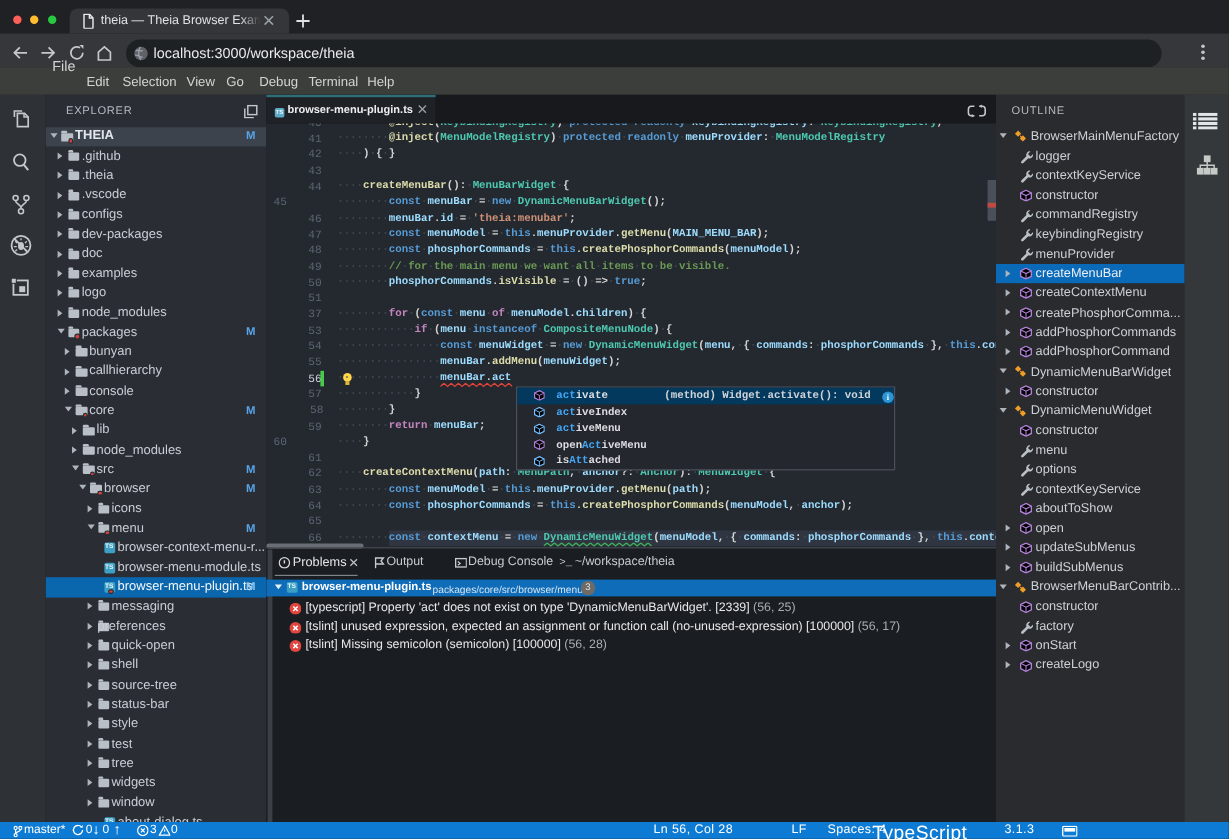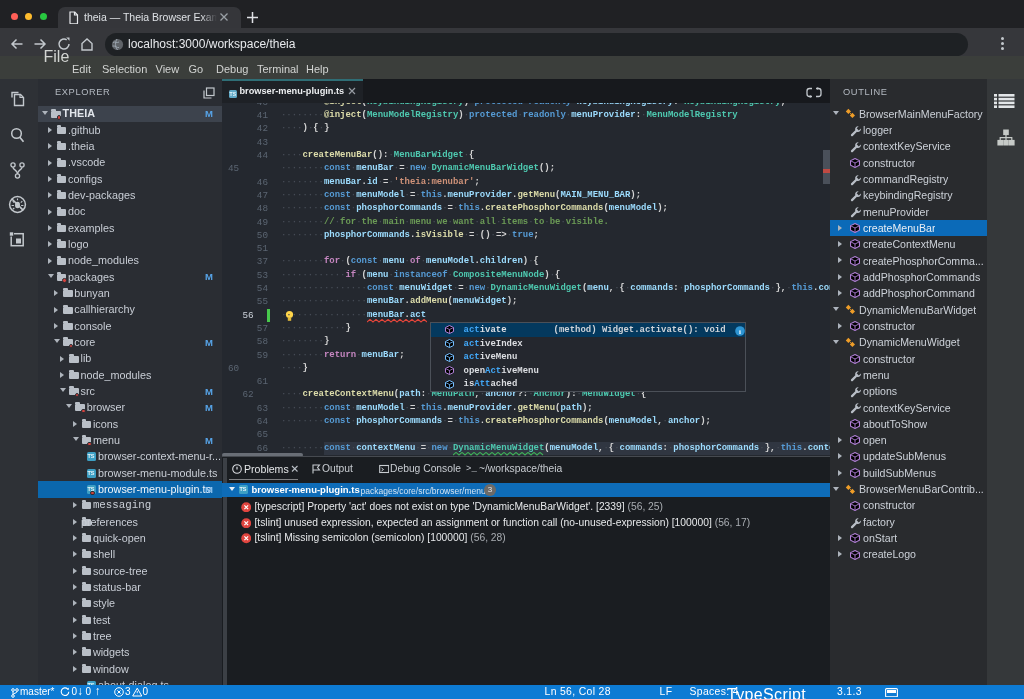--- a/index.html
+++ b/index.html
@@ -50,21 +50,21 @@
 <div class="a" style="left:104.5px;top:32.5px;width:863px;height:23px;border-radius:11.5px;background:#1e2124"></div>
 <svg style="position:absolute;left:111px;top:37.5px" width="13" height="13" viewBox="0 0 13 13" fill="none">
     <circle cx="6.5" cy="6.5" r="5.6" fill="#5f6368"></circle>
     <path d="M2 4.5c2-1.5 4 1 6-0.5M1.5 8c3-.5 4 2 6.5 1.5M6 1c-2 3-2 8 .5 11" stroke="#9aa4ae" stroke-width="1"></path>
   </svg>
 <div class="a" style="left:128px;top:36.8px;color:#e8eaed;font-size:12px">localhost:3000/workspace/theia</div>
 <div class="a" style="left:1000.5px;top:37.3px;width:3px;height:3px;border-radius:50%;background:#c3c8cd"></div>
 <div class="a" style="left:1000.5px;top:41.9px;width:3px;height:3px;border-radius:50%;background:#c3c8cd"></div>
 <div class="a" style="left:1000.5px;top:46.5px;width:3px;height:3px;border-radius:50%;background:#c3c8cd"></div>
 <div class="a" style="left:0;top:56px;width:1024px;height:23px;background:#3b3e3b"></div>
-<div class="a" style="left:43.5px;top:48px;color:#d2d4d2;font-size:16px">File</div>
+<div class="a" style="left:43.5px;top:48px;color:#d2d4d2;font-size:12px">File</div>
 <div class="a" style="left:72px;top:63px;color:#d2d4d2;font-size:11px">Edit</div>
 <div class="a" style="left:102px;top:63px;color:#d2d4d2;font-size:11px">Selection</div>
 <div class="a" style="left:155.5px;top:63px;color:#d2d4d2;font-size:11px">View</div>
 <div class="a" style="left:188.5px;top:63px;color:#d2d4d2;font-size:11px">Go</div>
 <div class="a" style="left:216px;top:63px;color:#d2d4d2;font-size:11px">Debug</div>
 <div class="a" style="left:257px;top:63px;color:#d2d4d2;font-size:11px">Terminal</div>
 <div class="a" style="left:306px;top:63px;color:#d2d4d2;font-size:11px">Help</div>
 <div class="a" style="left:0;top:79px;width:38px;height:606px;background:#2e3136"></div>
 <div class="a" style="left:38px;top:79px;width:184px;height:606px;background:#2a2d33"></div>
 <div class="a" style="left:222px;top:79px;width:608px;height:24px;background:#17191d"></div>
@@ -229,21 +229,21 @@
     <div class="row" style="top:385.86px;">
       <div class="ts" style="left:48.5px;top:3.66px">TS</div>
       <div class="a" style="left:60.0px;top:1.8600000000000003px;color:#c9ced6;font-size:10.8px;white-space:nowrap">browser-menu-module.ts</div>
     </div>
     <div class="row" style="top:402.18999999999994px;background:#0b67ad">
       <div class="ts" style="left:48.5px;top:3.66px">TS</div>
       <div class="reddot" style="left:52.0px;top:9.56px"></div>
       <div class="a" style="left:60.0px;top:1.8600000000000003px;color:#f2f6fa;font-size:10.8px;white-space:nowrap">browser-menu-plugin.ts</div>
       <div class="mbadge" style="left:167px;top:2.3600000000000003px;color:#8ec3f0">M</div>
     </div>
-    <div class="row" style="top:418.52px;font-family:Liberation Mono, monospace;">
+    <div class="row" style="top:418.52px;">
       <div class="a tri-r" style="left:34.599999999999994px;top:4.96px"></div>
       <div class="fold" style="left:43.599999999999994px;top:4.96px"></div>
       <div class="a" style="left:54.89999999999999px;top:1.8600000000000003px;color:#c9ced6;font-size:10.8px;white-space:nowrap">messaging</div>
     </div>
     <div class="row" style="top:434.8499999999999px;">
       <div class="a tri-r" style="left:34.599999999999994px;top:4.96px"></div>
       <div class="fold" style="left:43.599999999999994px;top:4.96px"></div>
       <div class="a" style="left:43px;top:1.8600000000000003px;color:#c9ced6;font-size:10.8px;white-space:nowrap">preferences</div>
     </div>
     <div class="row" style="top:451.17999999999995px;">
@@ -319,27 +319,27 @@
     <div class="a g" style="left:6px;top:72.65px;width:40px;text-align:right;color:#5b6572;font-size:9.3px">46</div>
     <div class="a g" style="left:6px;top:85.94999999999999px;width:40px;text-align:right;color:#5b6572;font-size:9.3px">47</div>
     <div class="a g" style="left:6px;top:99.25px;width:40px;text-align:right;color:#5b6572;font-size:9.3px">48</div>
     <div class="a g" style="left:6px;top:112.55000000000001px;width:40px;text-align:right;color:#5b6572;font-size:9.3px">49</div>
     <div class="a g" style="left:6px;top:125.85px;width:40px;text-align:right;color:#5b6572;font-size:9.3px">50</div>
     <div class="a g" style="left:6px;top:139.15px;width:40px;text-align:right;color:#5b6572;font-size:9.3px">51</div>
     <div class="a g" style="left:6px;top:152.45000000000002px;width:40px;text-align:right;color:#5b6572;font-size:9.3px">37</div>
     <div class="a g" style="left:6px;top:165.75px;width:40px;text-align:right;color:#5b6572;font-size:9.3px">53</div>
     <div class="a g" style="left:6px;top:179.05px;width:40px;text-align:right;color:#5b6572;font-size:9.3px">54</div>
     <div class="a g" style="left:6px;top:192.35000000000002px;width:40px;text-align:right;color:#5b6572;font-size:9.3px">55</div>
-    <div class="a g" style="left:6px;top:205.64999999999998px;width:40px;text-align:center;color:#cdd3db;font-size:9.3px">56</div>
+    <div class="a g" style="left:6px;top:205.64999999999998px;width:40px;text-align:right;color:#cdd3db;font-size:9.3px">56</div>
     <div class="a g" style="left:6px;top:218.95000000000005px;width:40px;text-align:right;color:#5b6572;font-size:9.3px">57</div>
-    <div class="a g" style="left:6px;top:232.25px;width:40px;text-align:right;color:#5b6572;font-size:9.3px">58</div>
+    <div class="a g" style="left:22px;top:232.25px;width:40px;text-align:center;color:#5b6572;font-size:9.3px">58</div>
     <div class="a g" style="left:6px;top:245.55px;width:40px;text-align:right;color:#5b6572;font-size:9.3px">59</div>
     <div class="a g" style="left:6px;top:258.85px;width:40px;text-align:left;color:#5b6572;font-size:9.3px">60</div>
     <div class="a g" style="left:6px;top:272.15px;width:40px;text-align:right;color:#5b6572;font-size:9.3px">61</div>
-    <div class="a g" style="left:6px;top:285.45000000000005px;width:40px;text-align:center;color:#5b6572;font-size:9.3px">62</div>
+    <div class="a g" style="left:6px;top:285.45000000000005px;width:40px;text-align:right;color:#5b6572;font-size:9.3px">62</div>
     <div class="a g" style="left:6px;top:298.75px;width:40px;text-align:right;color:#5b6572;font-size:9.3px">63</div>
     <div class="a g" style="left:6px;top:312.05000000000007px;width:40px;text-align:right;color:#5b6572;font-size:9.3px">64</div>
     <div class="a g" style="left:6px;top:325.35px;width:40px;text-align:right;color:#5b6572;font-size:9.3px">65</div>
     <div class="a g" style="left:6px;top:338.65px;width:40px;text-align:right;color:#5b6572;font-size:9.3px">66</div>
     <div class="a" style="left:44.80000000000001px;top:205.64999999999998px;width:2.8px;height:13.3px;background:#47c94c"></div>
     <svg class="a" style="left:62px;top:206.64999999999998px" width="11" height="12" viewBox="0 0 11 12">
       <circle cx="5.5" cy="4.5" r="3.6" fill="#ffd54a"></circle>
       <rect x="3.8" y="7.8" width="3.4" height="3" fill="#e0b83a"></rect>
     </svg>
     <div class="a" style="left:59.0px;top:-7.150000000000006px;white-space:pre"><i>········</i><b class="f">@inject</b>(<b class="t">KeybindingRegistry</b>)<i>·</i><b class="k">protected</b><i>·</i><b class="k">readonly</b><i>·</i><b class="v">keybindingRegistry</b>:<i>·</i><b class="t">KeybindingRegistry</b>,</div>

